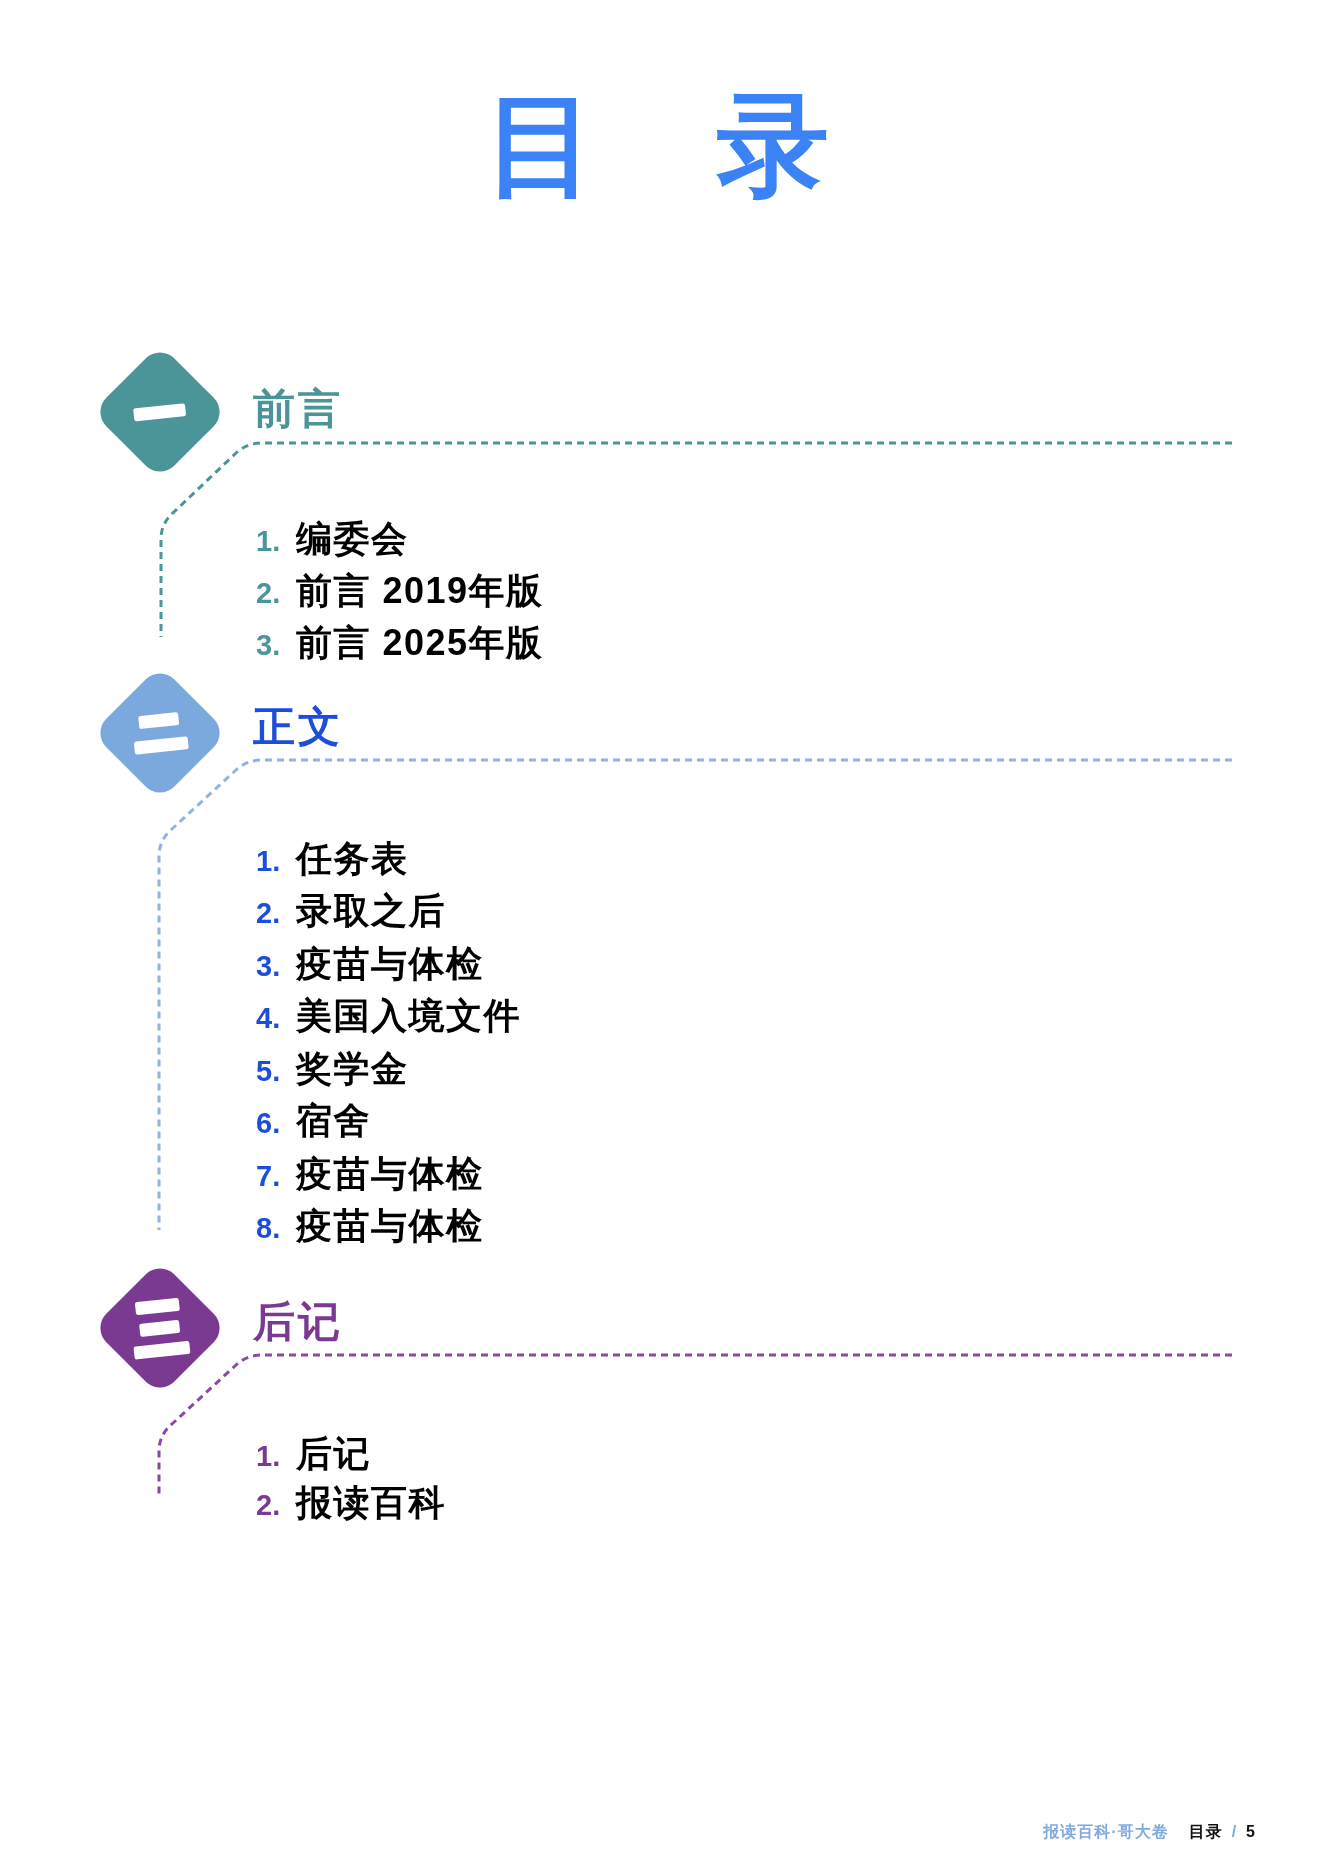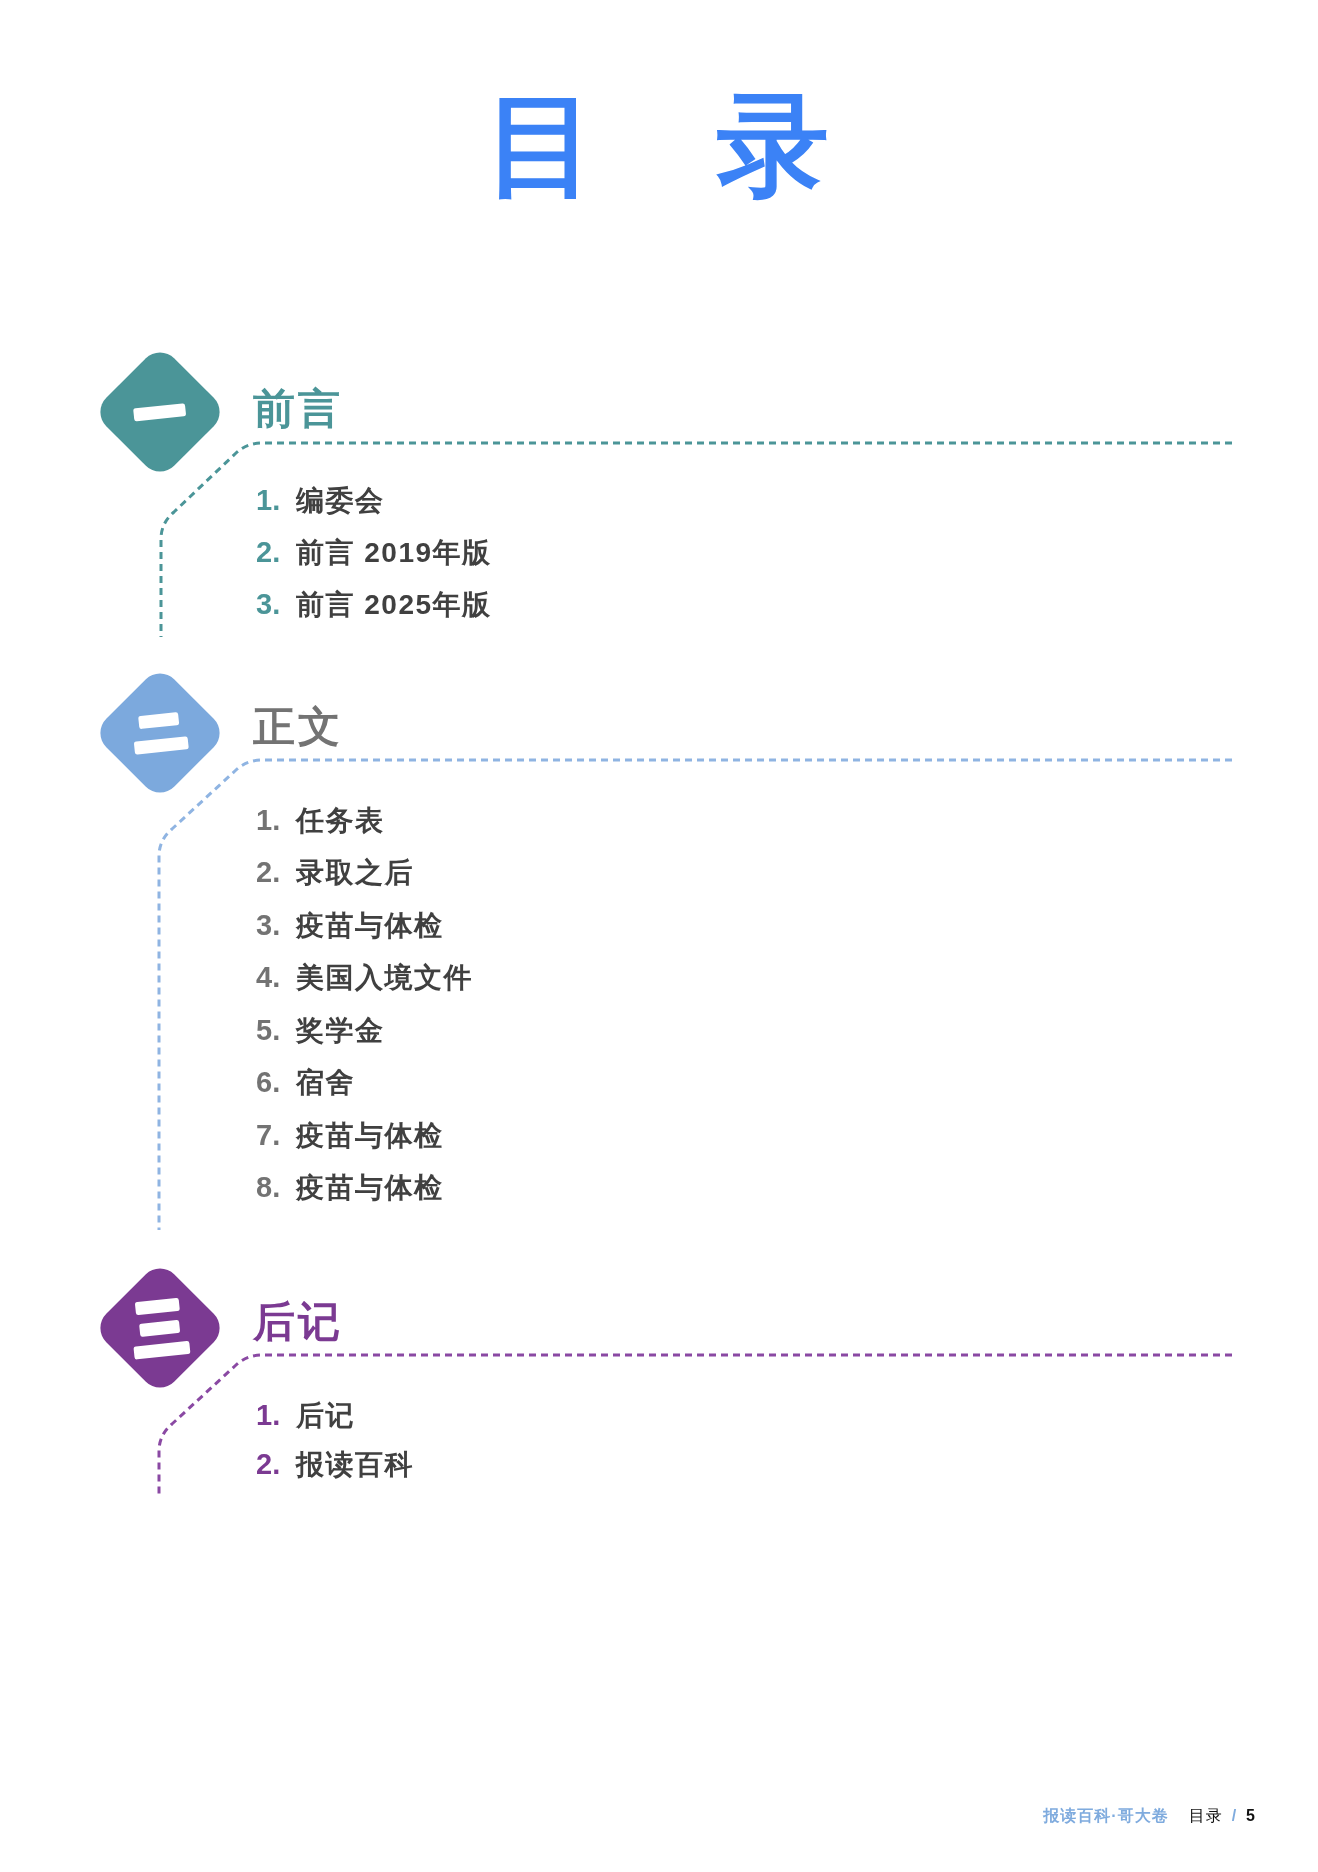--- a/index.html
+++ b/index.html
@@ -22,33 +22,33 @@
   }
   .diamond.teal-bg{background:#4B9598;}
   .diamond.blue-bg{background:#7CA9DD;}
   .diamond.purple-bg{background:#7B3A92;}
   .bars{transform:rotate(-51deg);display:flex;flex-direction:column;align-items:center;}
   .bar{background:#ffffff;height:13px;border-radius:2.5px;}
   .sec-title{
     position:absolute;font-size:42px;line-height:1;font-weight:800;letter-spacing:3px;
   }
   .teal-t{color:#4B9598;}
-  .blue-t{color:#737373;}
+  .blue-t{color:#1d4ed8;}
   .purple-t{color:#7B3A92;}
   .toc-item{
     position:absolute;left:256px;display:flex;align-items:baseline;
   }
   .toc-item .num{font-size:29px;font-weight:800;width:40px;}
-  .toc-item .label{font-size:28px;font-weight:700;color:#404040;letter-spacing:1.5px;}
+  .toc-item .label{font-size:36px;font-weight:700;color:#000000;letter-spacing:1.5px;margin-top:33px;}
   .footer{
     position:absolute;top:1806px;right:62px;display:flex;align-items:baseline;
     font-size:16px;font-weight:700;letter-spacing:1px;
   }
   .footer .book{color:#7FABDE;margin-right:20px;}
-  .footer .sec{color:#121212;font-weight:400;margin-right:9px;}
+  .footer .sec{color:#121212;font-weight:700;margin-right:9px;margin-top:16px;}
   .footer .slash{color:#7FABDE;margin-right:9px;}
   .footer .pagenum{color:#121212;}
 </style>
 </head>
 <body>
 
 <div class="page-title">目　录</div>
 
 <svg class="connectors" width="1318" height="1872" viewBox="0 0 1318 1872">
   <path class="connector-path dash-teal" d="M 1232 443 L 262 443 Q 247 443 236 453 L 174 512 Q 161 523 161 539 L 161 637"></path>

